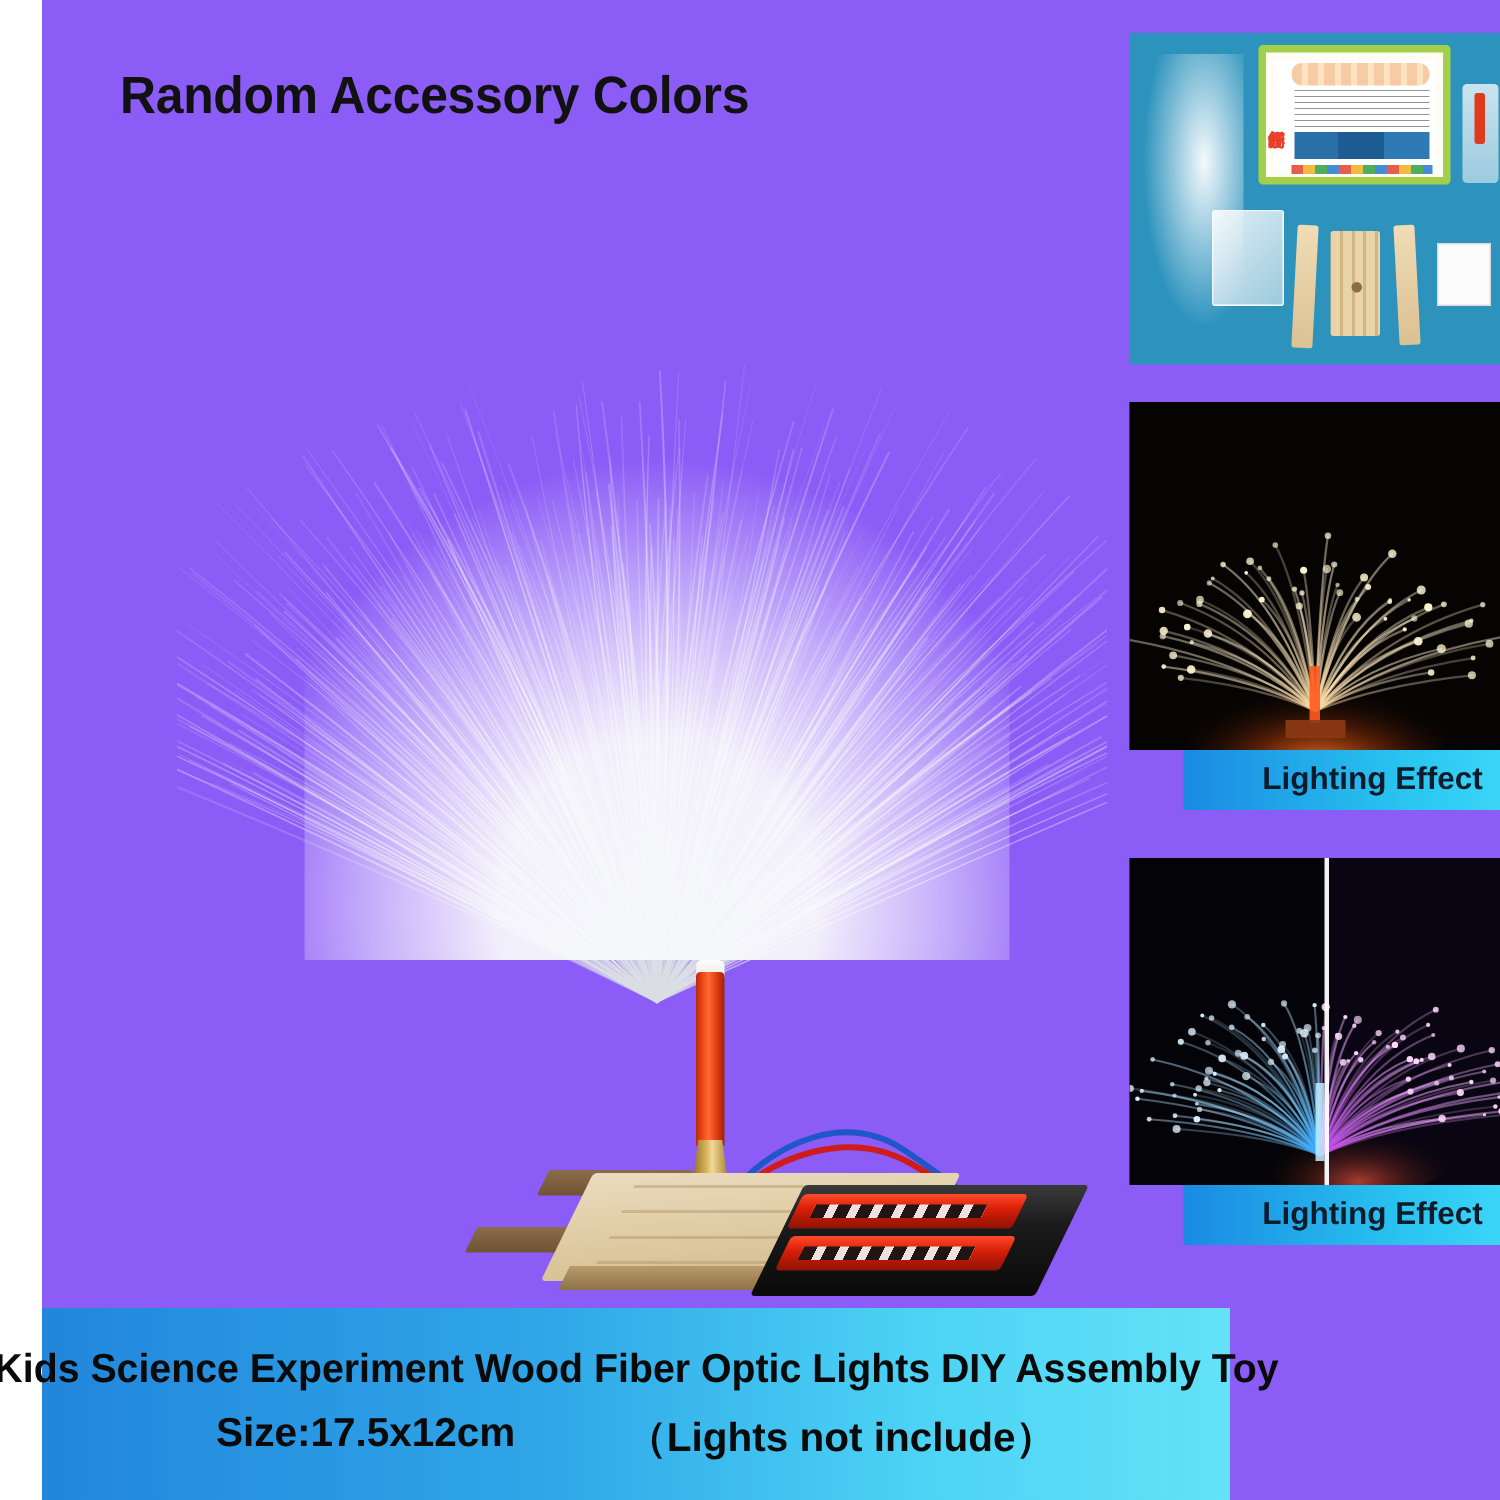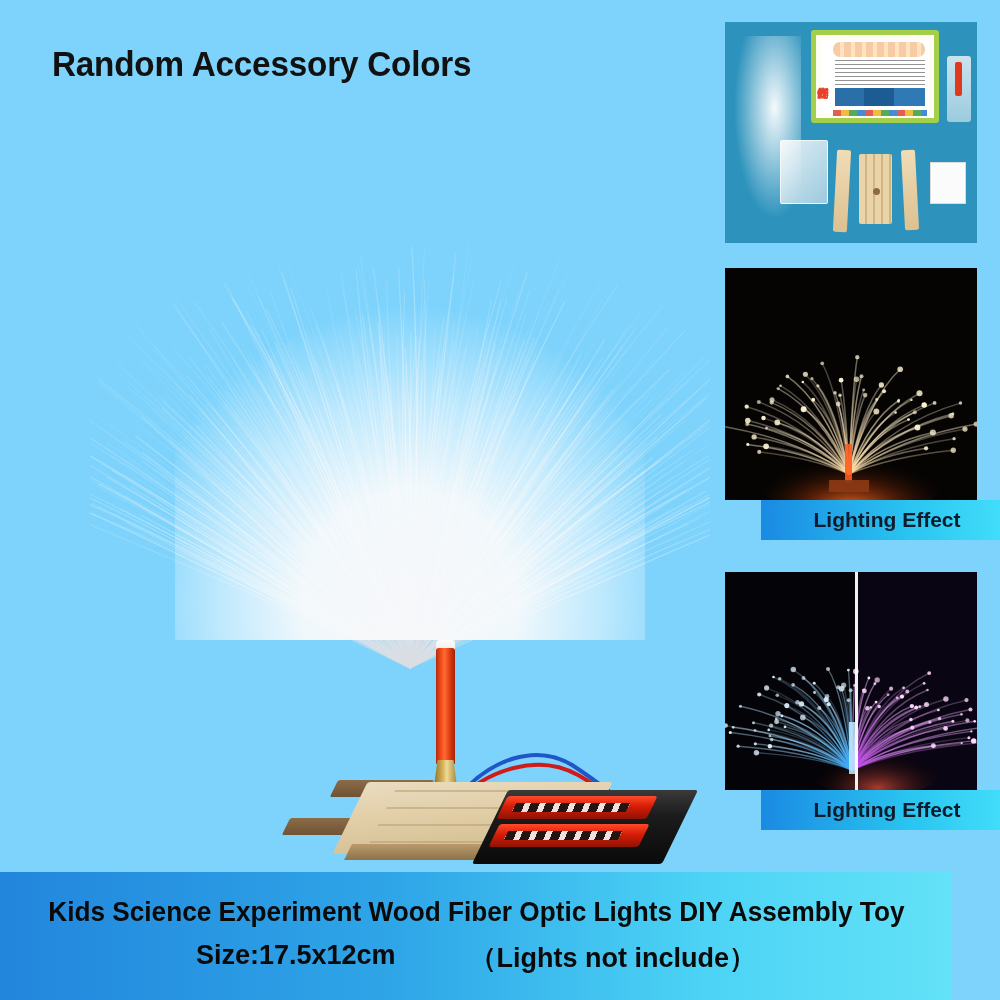--- a/index.html
+++ b/index.html
@@ -3,21 +3,21 @@
 <meta charset="utf-8">
 <style>
   html,body{margin:0;padding:0;}
   body{
     width:1000px;height:1000px;
     background:#ffffff;
     font-family:"Liberation Sans", sans-serif;
     overflow:hidden;
     position:relative;
   }
-  .stage{position:absolute;inset:0;background:#7dd3fc;}
+  .stage{position:absolute;inset:0;background:#8b5cf6;margin-left:28px;}
 
   
   .headline{
     position:absolute;left:52px;top:44px;
     font-size:35px;font-weight:700;color:#111;
     letter-spacing:-0.2px;
     font-family:"Liberation Sans", sans-serif;
     transform:scaleX(.95);transform-origin:left center;
     white-space:nowrap;
   }
@@ -173,21 +173,21 @@
     background:linear-gradient(180deg,rgba(255,255,255,.75),rgba(230,240,245,.6));
     border-radius:3px;
   }
   .pp-pen-red{position:absolute;left:230px;top:40px;width:7px;height:34px;background:#e03a1c;border-radius:2px;}
 
   .halfline{position:absolute;left:130px;top:0;width:3px;height:100%;background:#fff;opacity:.95;}
   .hole{position:absolute;left:148px;top:166px;width:7px;height:7px;border-radius:50%;background:#8d6b3d;}
 
   
   .banner{
-    position:absolute;left:0;top:872px;width:952px;height:128px;
+    position:absolute;left:0;top:872px;width:792px;height:128px;
     background:linear-gradient(90deg,#2286dc 0%,#2fa6e8 42%,#4cd3f5 74%,#63e2f8 100%);
     display:flex;flex-direction:column;align-items:center;justify-content:center;
   }
   .banner-l1{font-size:27px;font-weight:700;color:#0a0a0a;white-space:nowrap;transform:scaleX(.97);}
   .banner-l2{
     margin-top:12px;font-size:27px;font-weight:700;color:#0a0a0a;
     display:flex;gap:74px;white-space:nowrap;text-align:center;
   }
 </style>
 </head>

